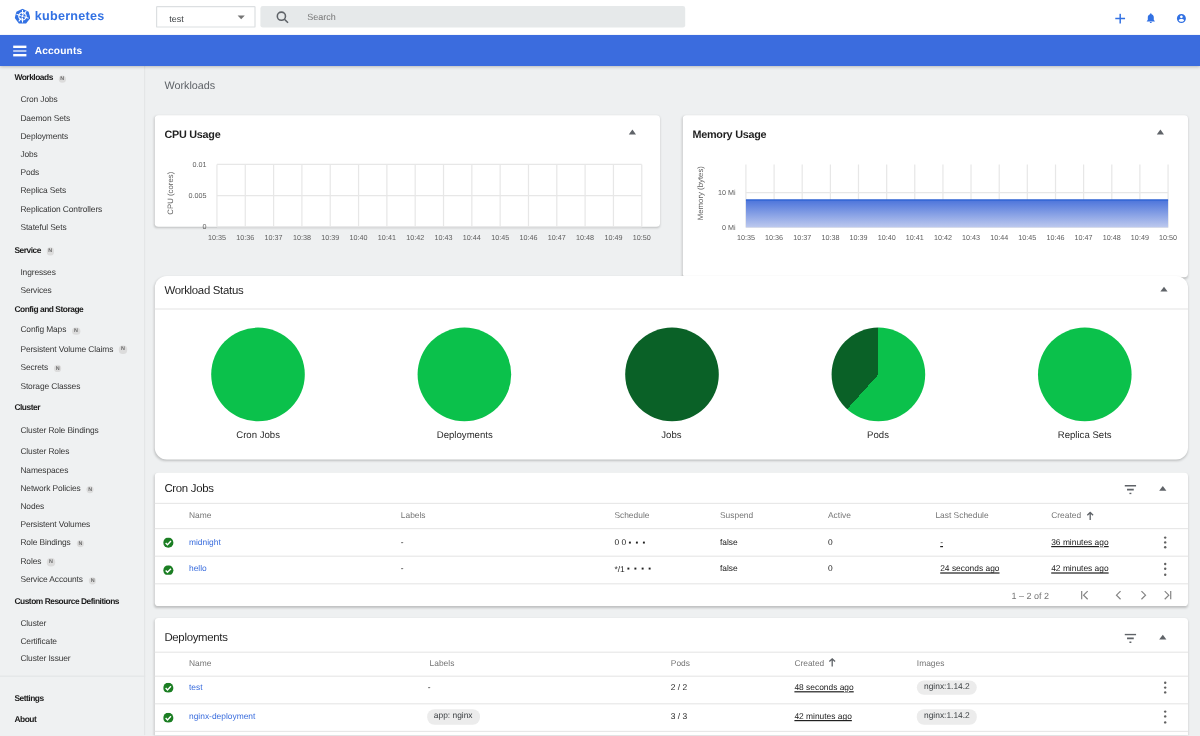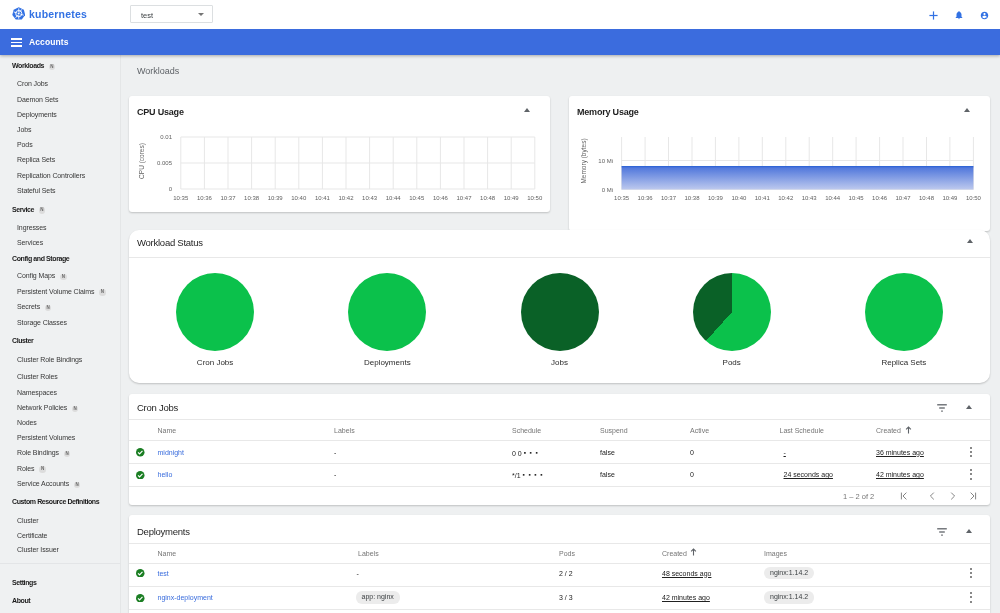--- a/index.html
+++ b/index.html
@@ -60,20 +60,27 @@
       <line x1="8.5" y1="7.3" x2="12.2" y2="8.5"></line>
       <line x1="3.8" y1="11.2" x2="6.1" y2="8.1"></line>
       <line x1="7.9" y1="5.5" x2="10.2" y2="2.4"></line>
     </g>
   </svg>
   <div id="logo-text">kubernetes</div>
   <div id="nsbox">
       <div class="t">test</div>
       <div class="c"></div>
     </div>
+  <div id="search">
+    <svg class="abs" style="left:12.5px;top:4.2px" width="11" height="11" viewBox="0 0 11 11">
+      <circle cx="4.5" cy="4.5" r="3.4" fill="none" stroke="#5f6368" stroke-width="1.3"></circle>
+      <line x1="7" y1="7" x2="10" y2="10" stroke="#5f6368" stroke-width="1.3"></line>
+    </svg>
+    <div class="ph">Search</div>
+  </div>
 
   <svg class="abs" style="left:929px;top:10.5px" width="9" height="9" viewBox="0 0 11 11">
     <line x1="5.5" y1="0.5" x2="5.5" y2="10.5" stroke="#3271e3" stroke-width="1.5"></line>
     <line x1="0.5" y1="5.5" x2="10.5" y2="5.5" stroke="#3271e3" stroke-width="1.5"></line>
   </svg>
   <svg class="abs" style="left:954px;top:10px" width="10" height="10" viewBox="0 0 24 24">
     <path fill="#3271e3" d="M12 22c1.1 0 2-.9 2-2h-4c0 1.1.9 2 2 2zm6-6v-5c0-3.07-1.63-5.64-4.5-6.32V4c0-.83-.67-1.5-1.5-1.5s-1.5.67-1.5 1.5v.68C7.64 5.36 6 7.92 6 11v5l-2 2v1h16v-1l-2-2z"></path>
   </svg>
   <svg class="abs" style="left:980px;top:10.5px" width="9" height="9" viewBox="0 0 24 24">
     <path fill="#3271e3" d="M12 2C6.48 2 2 6.48 2 12s4.48 10 10 10 10-4.48 10-10S17.52 2 12 2zm0 3c1.66 0 3 1.34 3 3s-1.34 3-3 3-3-1.34-3-3 1.34-3 3-3zm0 14.2c-2.5 0-4.71-1.28-6-3.22.03-1.99 4-3.08 6-3.08 1.99 0 5.97 1.09 6 3.08-1.29 1.94-3.5 3.22-6 3.22z"></path>
@@ -122,21 +129,21 @@
   <div class="sn-i" style="top:516.8px;">Cluster</div>
   <div class="sn-i" style="top:531.9px;">Certificate</div>
   <div class="sn-i" style="top:545.5px;">Cluster Issuer</div>
   <div class="sn-h" style="top:578.6px;">Settings</div>
   <div class="sn-h" style="top:597.3px;">About</div>
 </div>
 <div id="side-divider"></div>
 
 <div class="abs" style="left:137px;top:66px;font-size:9px;line-height:10px;color:#5f6368;">Workloads</div>
 
-<div class="card" style="left:129px;top:96px;width:421px;height:116px;">
+<div class="card" style="left:129px;top:96px;width:421px;height:93px;">
   <div class="card-title big-title" style="top:10.5px;">CPU Usage</div>
   <div class="caret-up" style="left:395px;top:11.5px;"></div>
   <svg class="abs" style="left:0;top:0" width="421" height="114" viewBox="0 0 421 114">
     <g stroke="#e7e7e7" stroke-width="1">
       <line x1="51.8" y1="41" x2="51.8" y2="93"></line>
         <line x1="75.4" y1="41" x2="75.4" y2="93"></line>
       <line x1="99" y1="41" x2="99" y2="93"></line>
         <line x1="122.6" y1="41" x2="122.6" y2="93"></line>
       <line x1="146.2" y1="41" x2="146.2" y2="93"></line>
         <line x1="169.8" y1="41" x2="169.8" y2="93"></line>

